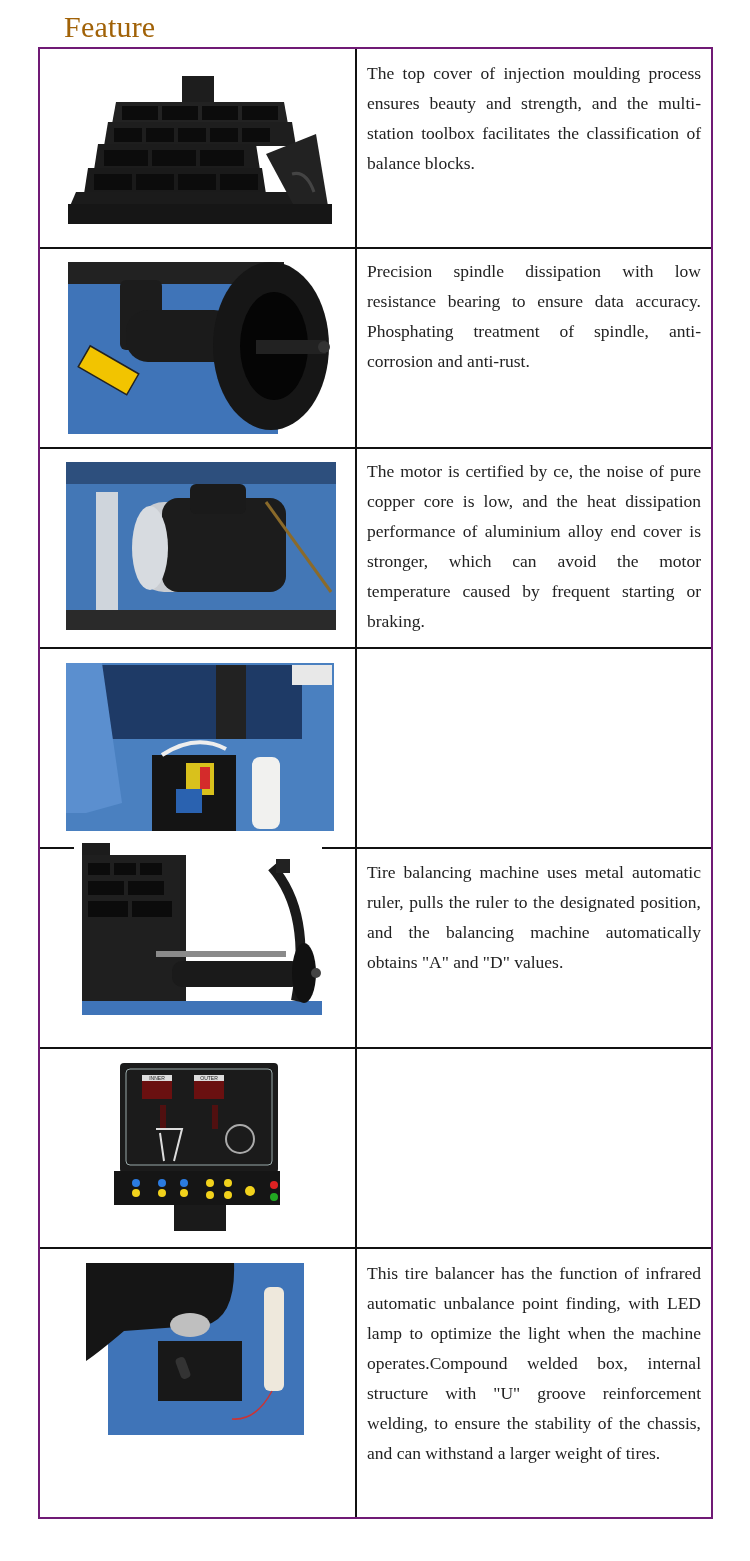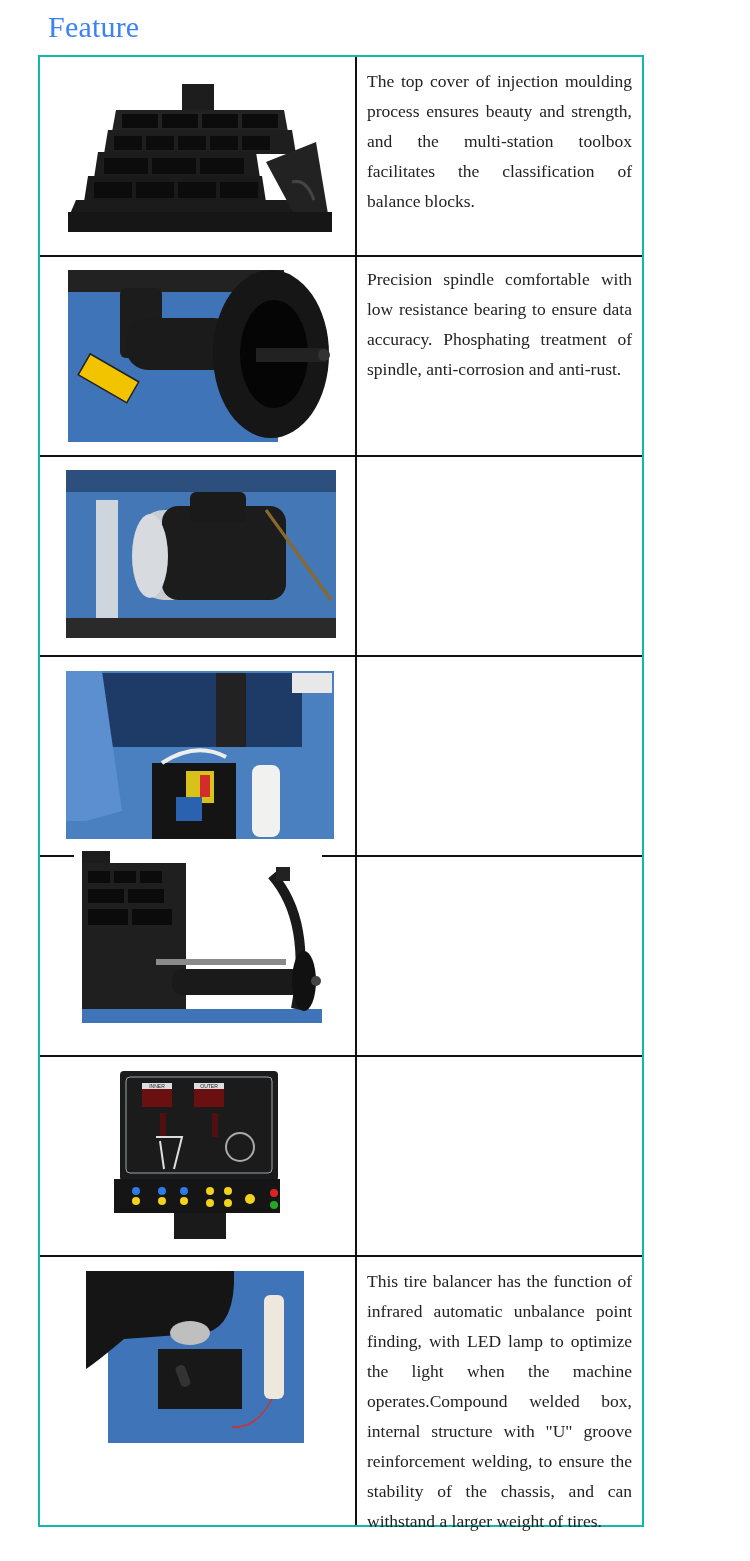--- a/index.html
+++ b/index.html
@@ -1,18 +1,18 @@
 <!DOCTYPE html>
 <html><head>
 <meta charset="utf-8">
 <style>
   html,body{margin:0;padding:0;background:#fff;}
   body{width:750px;height:1561px;position:relative;overflow:hidden;font-family:"Liberation Serif","DejaVu Serif",serif;color:#222;}
-  .title{position:absolute;left:48px;top:10px;font-size:30px;color:#3b82f6;letter-spacing:0.2px;}
-  .table{position:absolute;left:38px;top:55px;width:606px;height:1472px;border:2px solid #14b8a6;box-sizing:border-box;}
+  .title{position:absolute;left:64px;top:10px;font-size:30px;color:#a16207;letter-spacing:0.2px;}
+  .table{position:absolute;left:38px;top:47px;width:675px;height:1472px;border:2px solid #701a75;box-sizing:border-box;}
   .hline{position:absolute;left:0;width:100%;height:2px;background:#111;}
   .vline{position:absolute;left:315px;top:0;width:2px;height:100%;background:#111;}
   .cell-text{position:absolute;left:327px;right:10px;font-size:17.5px;line-height:30px;text-align:justify;color:#222;}
   .imgbox{position:absolute;overflow:hidden;}
   .mask{position:absolute;background:#fff;height:4px;}
 </style>
 </head>
 <body>
 
 <div class="title">Feature</div>
@@ -70,35 +70,36 @@
       <rect x="60" y="50" width="110" height="52" rx="22" fill="#1b1b1b"></rect>
       <ellipse cx="205" cy="86" rx="58" ry="84" fill="#161616"></ellipse>
       <ellipse cx="208" cy="86" rx="34" ry="54" fill="#050505"></ellipse>
       <rect x="190" y="80" width="70" height="14" fill="#222"></rect>
       <circle cx="258" cy="87" r="6" fill="#333"></circle>
       <g transform="rotate(30 38 110)">
         <rect x="14" y="96" width="56" height="24" fill="#f2c400" stroke="#222" stroke-width="1.5"></rect>
       </g>
     </svg>
   </div>
-  <div class="cell-text" style="top:207px">Precision spindle comfortable with low resistance bearing to ensure data accuracy. Phosphating treatment of spindle, anti-corrosion and anti-rust.</div>
+  <div class="cell-text" style="top:207px">Precision spindle dissipation with low resistance bearing to ensure data accuracy. Phosphating treatment of spindle, anti-corrosion and anti-rust.</div>
 
   <div class="imgbox" style="left:26px;top:413px;width:270px;height:168px;">
     <svg width="270" height="168" viewBox="0 0 270 168">
       <rect x="0" y="0" width="270" height="168" fill="#4377b6"></rect>
       <rect x="0" y="0" width="270" height="22" fill="#2d4f7d"></rect>
       <rect x="30" y="30" width="22" height="130" fill="#cfd5dc"></rect>
       <rect x="70" y="40" width="150" height="90" rx="28" fill="#c9ccd1"></rect>
       <rect x="96" y="36" width="124" height="94" rx="16" fill="#1c1c1c"></rect>
       <rect x="124" y="22" width="56" height="30" rx="6" fill="#1a1a1a"></rect>
       <ellipse cx="84" cy="86" rx="18" ry="42" fill="#d7dbe0"></ellipse>
       <line x1="200" y1="40" x2="265" y2="130" stroke="#8a6a2a" stroke-width="3"></line>
       <rect x="0" y="148" width="270" height="20" fill="#2a2a2a"></rect>
     </svg>
   </div>
+  <div class="cell-text" style="top:407px">The motor is certified by ce, the noise of pure copper core is low, and the heat dissipation performance of aluminium alloy end cover is stronger, which can avoid the motor temperature caused by frequent starting or braking.</div>
 
   <div class="imgbox" style="left:26px;top:614px;width:268px;height:168px;">
     <svg width="268" height="168" viewBox="0 0 268 168">
       <rect x="0" y="0" width="268" height="168" fill="#4a80c0"></rect>
       <rect x="30" y="2" width="206" height="74" fill="#1e3a66"></rect>
       <rect x="150" y="2" width="30" height="74" fill="#222"></rect>
       <rect x="226" y="2" width="40" height="20" fill="#e8e8e8"></rect>
       <polygon points="0,0 36,0 56,140 20,150 0,150" fill="#5b8fcf"></polygon>
       <rect x="86" y="92" width="84" height="76" fill="#141414"></rect>
       <rect x="120" y="100" width="28" height="32" fill="#d9c11c"></rect>
@@ -125,20 +126,21 @@
       </g>
       <rect x="0" y="158" width="240" height="14" fill="#3f74b8"></rect>
       <rect x="74" y="108" width="130" height="6" fill="#8a8a8a"></rect>
       <rect x="90" y="118" width="130" height="26" rx="10" fill="#1a1a1a"></rect>
       <path d="M190,24 Q230,70 214,158" stroke="#1a1a1a" stroke-width="10" fill="none"></path>
       <rect x="194" y="16" width="14" height="14" fill="#222"></rect>
       <ellipse cx="222" cy="130" rx="12" ry="30" fill="#111"></ellipse>
       <circle cx="234" cy="130" r="5" fill="#444"></circle>
     </svg>
   </div>
+  <div class="cell-text" style="top:808px">Tire balancing machine uses metal automatic ruler, pulls the ruler to the designated position, and the balancing machine automatically obtains "A" and "D" values.</div>
 
   <div class="imgbox" style="left:72px;top:1012px;width:170px;height:172px;">
     <svg width="170" height="172" viewBox="0 0 170 172">
       <rect x="8" y="2" width="158" height="110" rx="4" fill="#1b1b1b"></rect>
       <rect x="14" y="8" width="146" height="96" rx="4" fill="none" stroke="#9aa" stroke-width="1"></rect>
       <rect x="30" y="14" width="30" height="6" fill="#ddd"></rect>
       <rect x="30" y="20" width="30" height="18" fill="#6a1010"></rect>
       <rect x="82" y="14" width="30" height="6" fill="#ddd"></rect>
       <rect x="82" y="20" width="30" height="18" fill="#6a1010"></rect>
       <text x="45" y="19" font-size="5" text-anchor="middle" fill="#222" font-family="Liberation Sans, sans-serif">INNER</text>

